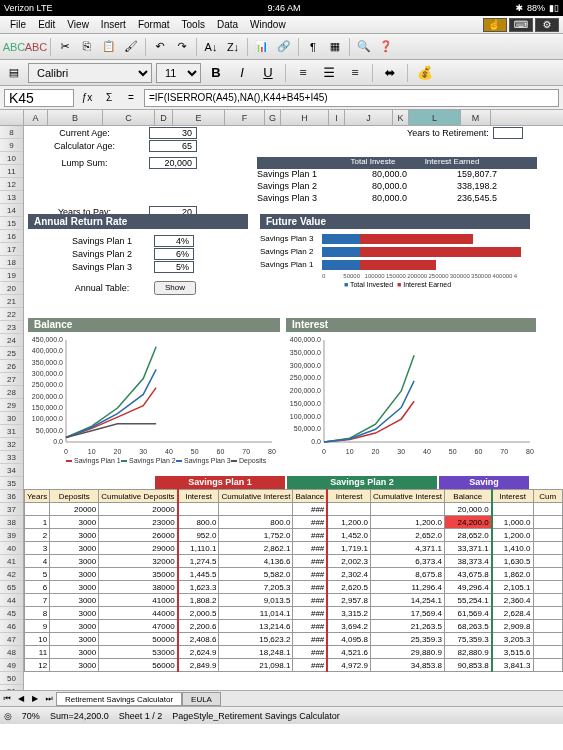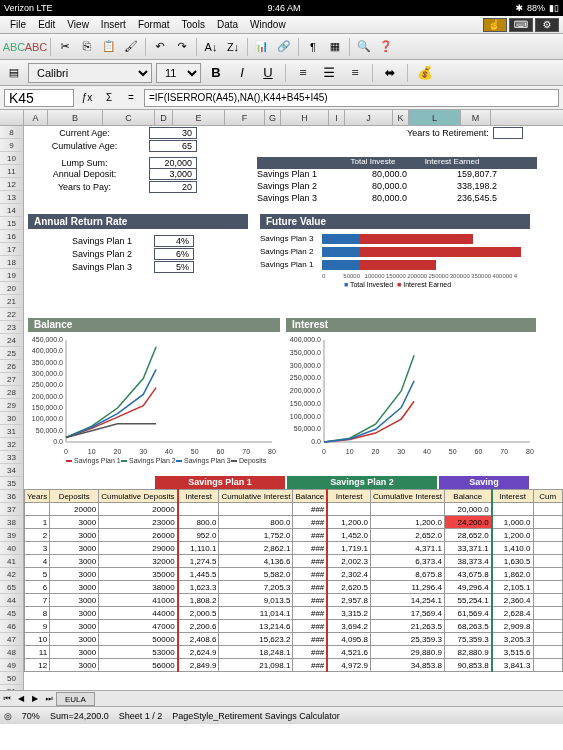--- a/index.html
+++ b/index.html
@@ -203,21 +203,21 @@
     <div class="content">
 
       <div style="position:absolute;top:0;left:0;right:0">
         <div class="inputrow">
             <div class="lbl" style="width:125px">Current Age:</div>
             <div class="val" style="width:48px">30</div>
           <div style="margin-left:210px;font-size:9px">Years to Retirement:</div>
           <div class="val" style="width:30px;margin-left:4px"></div>
         </div>
         <div class="inputrow">
-            <div class="lbl" style="width:125px">Cumulative Age:</div>
+            <div class="lbl" style="width:125px">Calculator Age:</div>
             <div class="val" style="width:48px">65</div>
           </div>
         <div style="height:4px"></div>
         <div class="inputrow">
             <div class="lbl" style="width:125px">Lump Sum:</div>
             <div class="val" style="width:48px">20,000</div>
           <div style="margin-left:60px;width:280px">
             <div style="display:flex;font-size:8px;background:#4a5568;color:#fff;height:12px">
               <div style="width:82px"></div>
                 <div style="width:68px;text-align:center">Total Investe</div>
@@ -239,24 +239,20 @@
                 <div style="width:68px;text-align:right">80,000.0</div>
                 <div style="width:90px;text-align:right">338,198.2</div>
               </div>
               <div style="display: flex; font-size: 9px; height: 12px;">
                 <div style="width:82px">Savings Plan 3</div>
                 <div style="width:68px;text-align:right">80,000.0</div>
                 <div style="width:90px;text-align:right">236,545.5</div>
               </div>
             </div>
         </div>
-        <div class="inputrow" style="margin-top:-38px">
-            <div class="lbl" style="width:125px">Annual Deposit:</div>
-            <div class="val" style="width:48px">3,000</div>
-          </div>
         <div class="inputrow">
             <div class="lbl" style="width:125px">Years to Pay:</div>
             <div class="val" style="width:48px">20</div>
           </div>
       </div>
 
       <div style="position:absolute;top:88px;left:4px;width:220px" class="section-hdr">Annual Return Rate</div>
       <div style="position:absolute;top:88px;left:236px;width:270px" class="section-hdr">Future Value</div>
 
       <div style="position:absolute;top:108px;left:30px;width:180px">
@@ -266,20 +262,24 @@
           </div>
         <div class="inputrow">
             <div class="lbl" style="width:100px">Savings Plan 2</div>
             <div class="val" style="width:40px">6%</div>
           </div>
         <div class="inputrow">
             <div class="lbl" style="width:100px">Savings Plan 3</div>
             <div class="val" style="width:40px">5%</div>
           </div>
         <div style="height:8px"></div>
+        <div class="inputrow">
+            <div class="lbl" style="width:100px">Annual Table:</div>
+            <button style="width:42px;height:14px;font-size:8px">Show</button>
+          </div>
       </div>
 
       <div style="position:absolute;top:106px;left:236px;width:275px" id="fvbars">
           <div class="hbar">
             <div class="lbl">Savings Plan 3</div>
             <div class="bars">
               <div style="width:38.095238095238095px;background:#2b6cb0;height:10px"></div>
               <div style="width:112.64047619047619px;background:#c53030;height:10px"></div>
             </div>
           </div>
@@ -571,20 +571,21 @@
       </div>
 
     </div>
   </div>
 
   <div class="tabstrip">
     <div class="nav">⏮</div>
     <div class="nav">◀</div>
     <div class="nav">▶</div>
     <div class="nav">⏭</div>
+    <div class="tab">Retirement Savings Calculator</div>
     <div class="tab" style="background:#ddd">EULA</div>
   </div>
   <div class="statusline">
     <span>◎</span>
     <span>70%</span>
     <span>Sum=24,200.0</span>
     <span>Sheet 1 / 2</span>
     <span>PageStyle_Retirement Savings Calculator</span>
   </div>
 </div>

